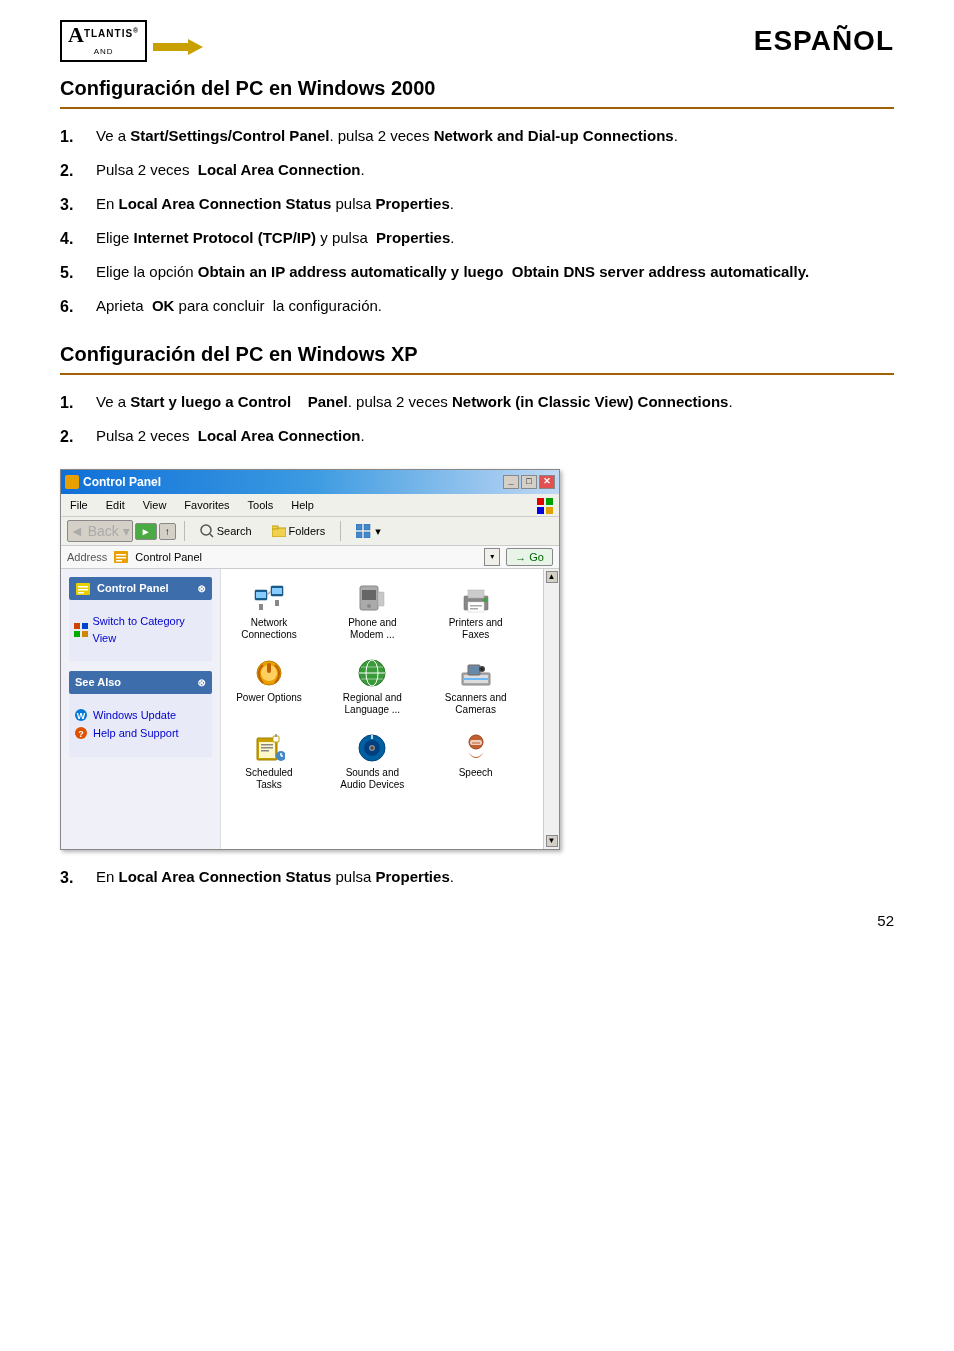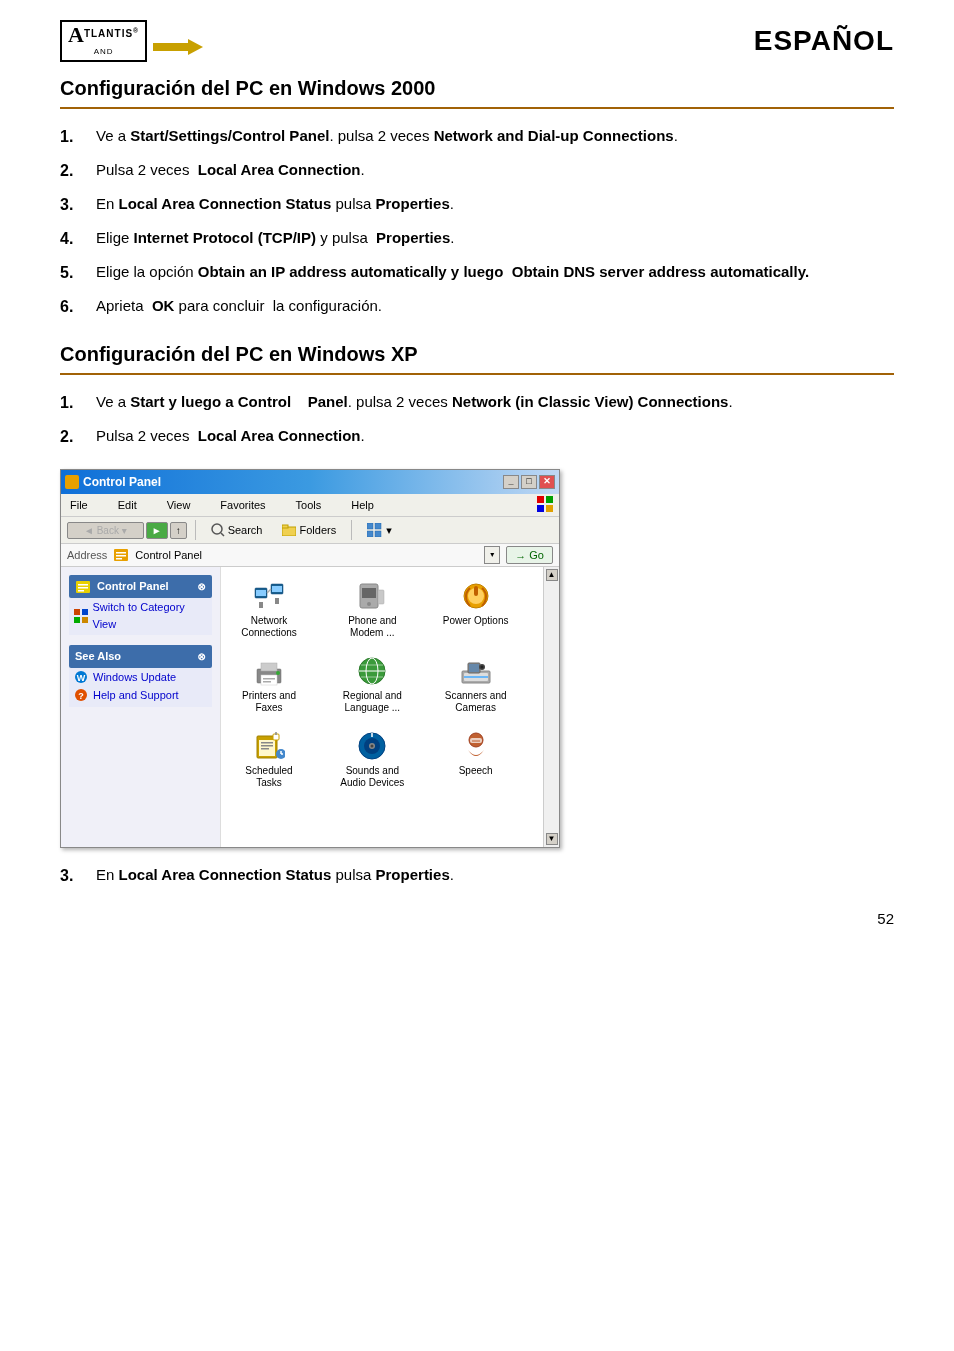--- a/index.html
+++ b/index.html
@@ -128,24 +128,25 @@
       cursor: pointer;
       color: #000;
       font-weight: bold;
     }
     .win-ctrl.close { background: #e05050; color: #fff; }
 
     .win-menubar {
       background: #f0f0ea;
       padding: 2px 6px;
       display: flex;
-      gap: 24px;
+      gap: 12px;
       border-bottom: 1px solid #ccc;
       color: #000;
       font-size: 11px;
+      align-items: flex-end;
     }
     .win-menu-item {
       cursor: pointer;
       padding: 1px 3px;
     }
 
     .win-toolbar {
       background: #f0f0ea;
       padding: 3px 6px;
       display: flex;
@@ -235,21 +236,21 @@
       display: flex;
       align-items: center;
       justify-content: space-between;
       border-radius: 2px;
     }
     .sidebar-collapse {
       font-size: 10px;
       cursor: pointer;
     }
     .sidebar-content {
-      padding: 1px 4px;
+      padding: 13px 4px;
       background: #e8eaf8;
     }
     .sidebar-link {
       display: flex;
       align-items: center;
       gap: 4px;
       color: #0000cc;
       cursor: pointer;
       font-size: 11px;
       margin-bottom: 2px;
@@ -437,21 +438,21 @@
     <svg width="16" height="16">
       <rect x="0" y="0" width="7" height="7" fill="#e00000"></rect>
       <rect x="9" y="0" width="7" height="7" fill="#00a000"></rect>
       <rect x="0" y="9" width="7" height="7" fill="#0000e0"></rect>
       <rect x="9" y="9" width="7" height="7" fill="#e0a000"></rect>
     </svg>
   </div>
 
   <div class="win-toolbar">
     <div style="display:flex;align-items:center;gap:2px;">
-      <button class="arrow-btn disabled" style="font-size:10px;background:#d4d0c8;border:1px solid #888;padding:2px 16px;border-radius:2px;cursor:pointer;">◄ Back ▾</button>
+      <button class="arrow-btn disabled" style="font-size:14px;background:#d4d0c8;border:1px solid #888;padding:2px 2px;border-radius:2px;cursor:pointer;">◄ Back ▾</button>
       <button class="arrow-btn" style="background:#4aaa44;color:#fff;border:1px solid #888;padding:2px 5px;border-radius:2px;cursor:pointer;">►</button>
       <button class="arrow-btn" style="background:#d4d0c8;border:1px solid #888;padding:2px 5px;border-radius:2px;cursor:pointer;">↑</button>
     </div>
     <div class="toolbar-sep"></div>
     <button class="toolbar-btn">
       <svg width="14" height="14">
           <circle cx="6" cy="6" r="5" fill="none" stroke="#555" stroke-width="1.5"></circle>
           <line x1="10" y1="10" x2="13" y2="13" stroke="#555" stroke-width="1.5"></line>
         </svg>
       Search
@@ -577,42 +578,42 @@
               <circle cx="13" cy="24" r="2" fill="#888"></circle>
               <rect x="22" y="10" width="6" height="14" rx="1" fill="#c8c8c8" stroke="#aaa" stroke-width="0.5"></rect>
             </svg>
           </div>
           <span class="cp-icon-label">Phone and<br>Modem ...</span>
         </div>
 
         <div class="cp-icon">
           <div class="cp-icon-img">
             <svg width="32" height="32">
-              <ellipse cx="16" cy="16" rx="12" ry="12" fill="#e8a000" stroke="#c08000" stroke-width="1"></ellipse>
-              <ellipse cx="16" cy="16" rx="8" ry="8" fill="#ffd060"></ellipse>
-              <rect x="14" y="6" width="4" height="10" rx="2" fill="#c06000"></rect>
-              <path d="M10 8 Q6 12 6 16 Q6 22 10 26" fill="none" stroke="#c06000" stroke-width="2"></path>
-              <path d="M22 8 Q26 12 26 16 Q26 22 22 26" fill="none" stroke="#c06000" stroke-width="2"></path>
-            </svg>
-          </div>
-          <span class="cp-icon-label">Power Options</span>
-        </div>
-
-        <div class="cp-icon">
-          <div class="cp-icon-img">
-            <svg width="32" height="32">
               <rect x="4" y="14" width="24" height="14" rx="1" fill="#888" stroke="#666" stroke-width="0.5"></rect>
               <rect x="8" y="8" width="16" height="8" fill="#ccc" stroke="#aaa" stroke-width="0.5"></rect>
               <rect x="8" y="20" width="16" height="10" fill="#fff" stroke="#ccc" stroke-width="0.5"></rect>
               <rect x="10" y="23" width="12" height="1.5" fill="#aaa"></rect>
               <rect x="10" y="26" width="8" height="1.5" fill="#aaa"></rect>
               <circle cx="25" cy="18" r="2" fill="#3a3"></circle>
             </svg>
           </div>
           <span class="cp-icon-label">Printers and<br>Faxes</span>
+        </div>
+
+        <div class="cp-icon">
+          <div class="cp-icon-img">
+            <svg width="32" height="32">
+              <ellipse cx="16" cy="16" rx="12" ry="12" fill="#e8a000" stroke="#c08000" stroke-width="1"></ellipse>
+              <ellipse cx="16" cy="16" rx="8" ry="8" fill="#ffd060"></ellipse>
+              <rect x="14" y="6" width="4" height="10" rx="2" fill="#c06000"></rect>
+              <path d="M10 8 Q6 12 6 16 Q6 22 10 26" fill="none" stroke="#c06000" stroke-width="2"></path>
+              <path d="M22 8 Q26 12 26 16 Q26 22 22 26" fill="none" stroke="#c06000" stroke-width="2"></path>
+            </svg>
+          </div>
+          <span class="cp-icon-label">Power Options</span>
         </div>
 
         <div class="cp-icon">
           <div class="cp-icon-img">
             <svg width="32" height="32">
               <circle cx="16" cy="16" r="13" fill="#3a9a3a" stroke="#2a7a2a" stroke-width="1"></circle>
               <ellipse cx="16" cy="16" rx="6" ry="13" fill="none" stroke="#fff" stroke-width="1"></ellipse>
               <line x1="3" y1="16" x2="29" y2="16" stroke="#fff" stroke-width="1"></line>
               <line x1="5" y1="10" x2="27" y2="10" stroke="#fff" stroke-width="0.5"></line>
               <line x1="5" y1="22" x2="27" y2="22" stroke="#fff" stroke-width="0.5"></line>

